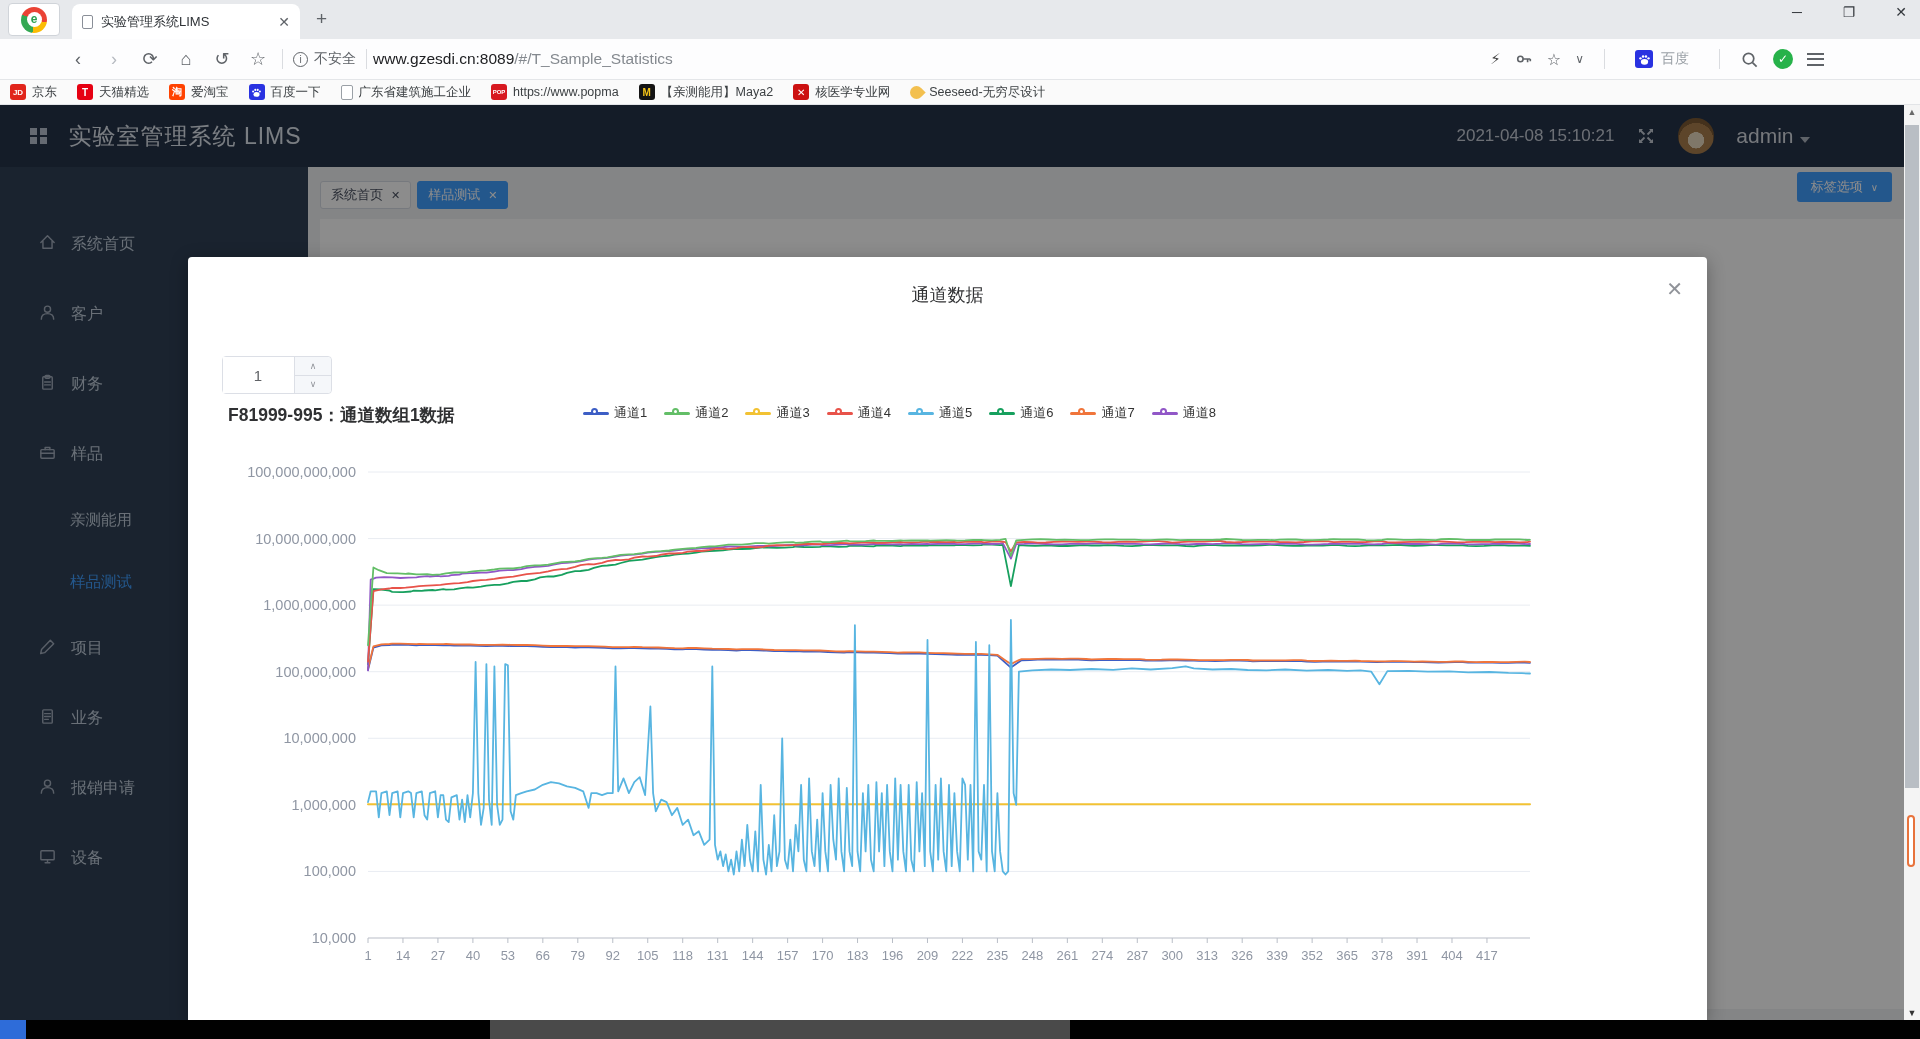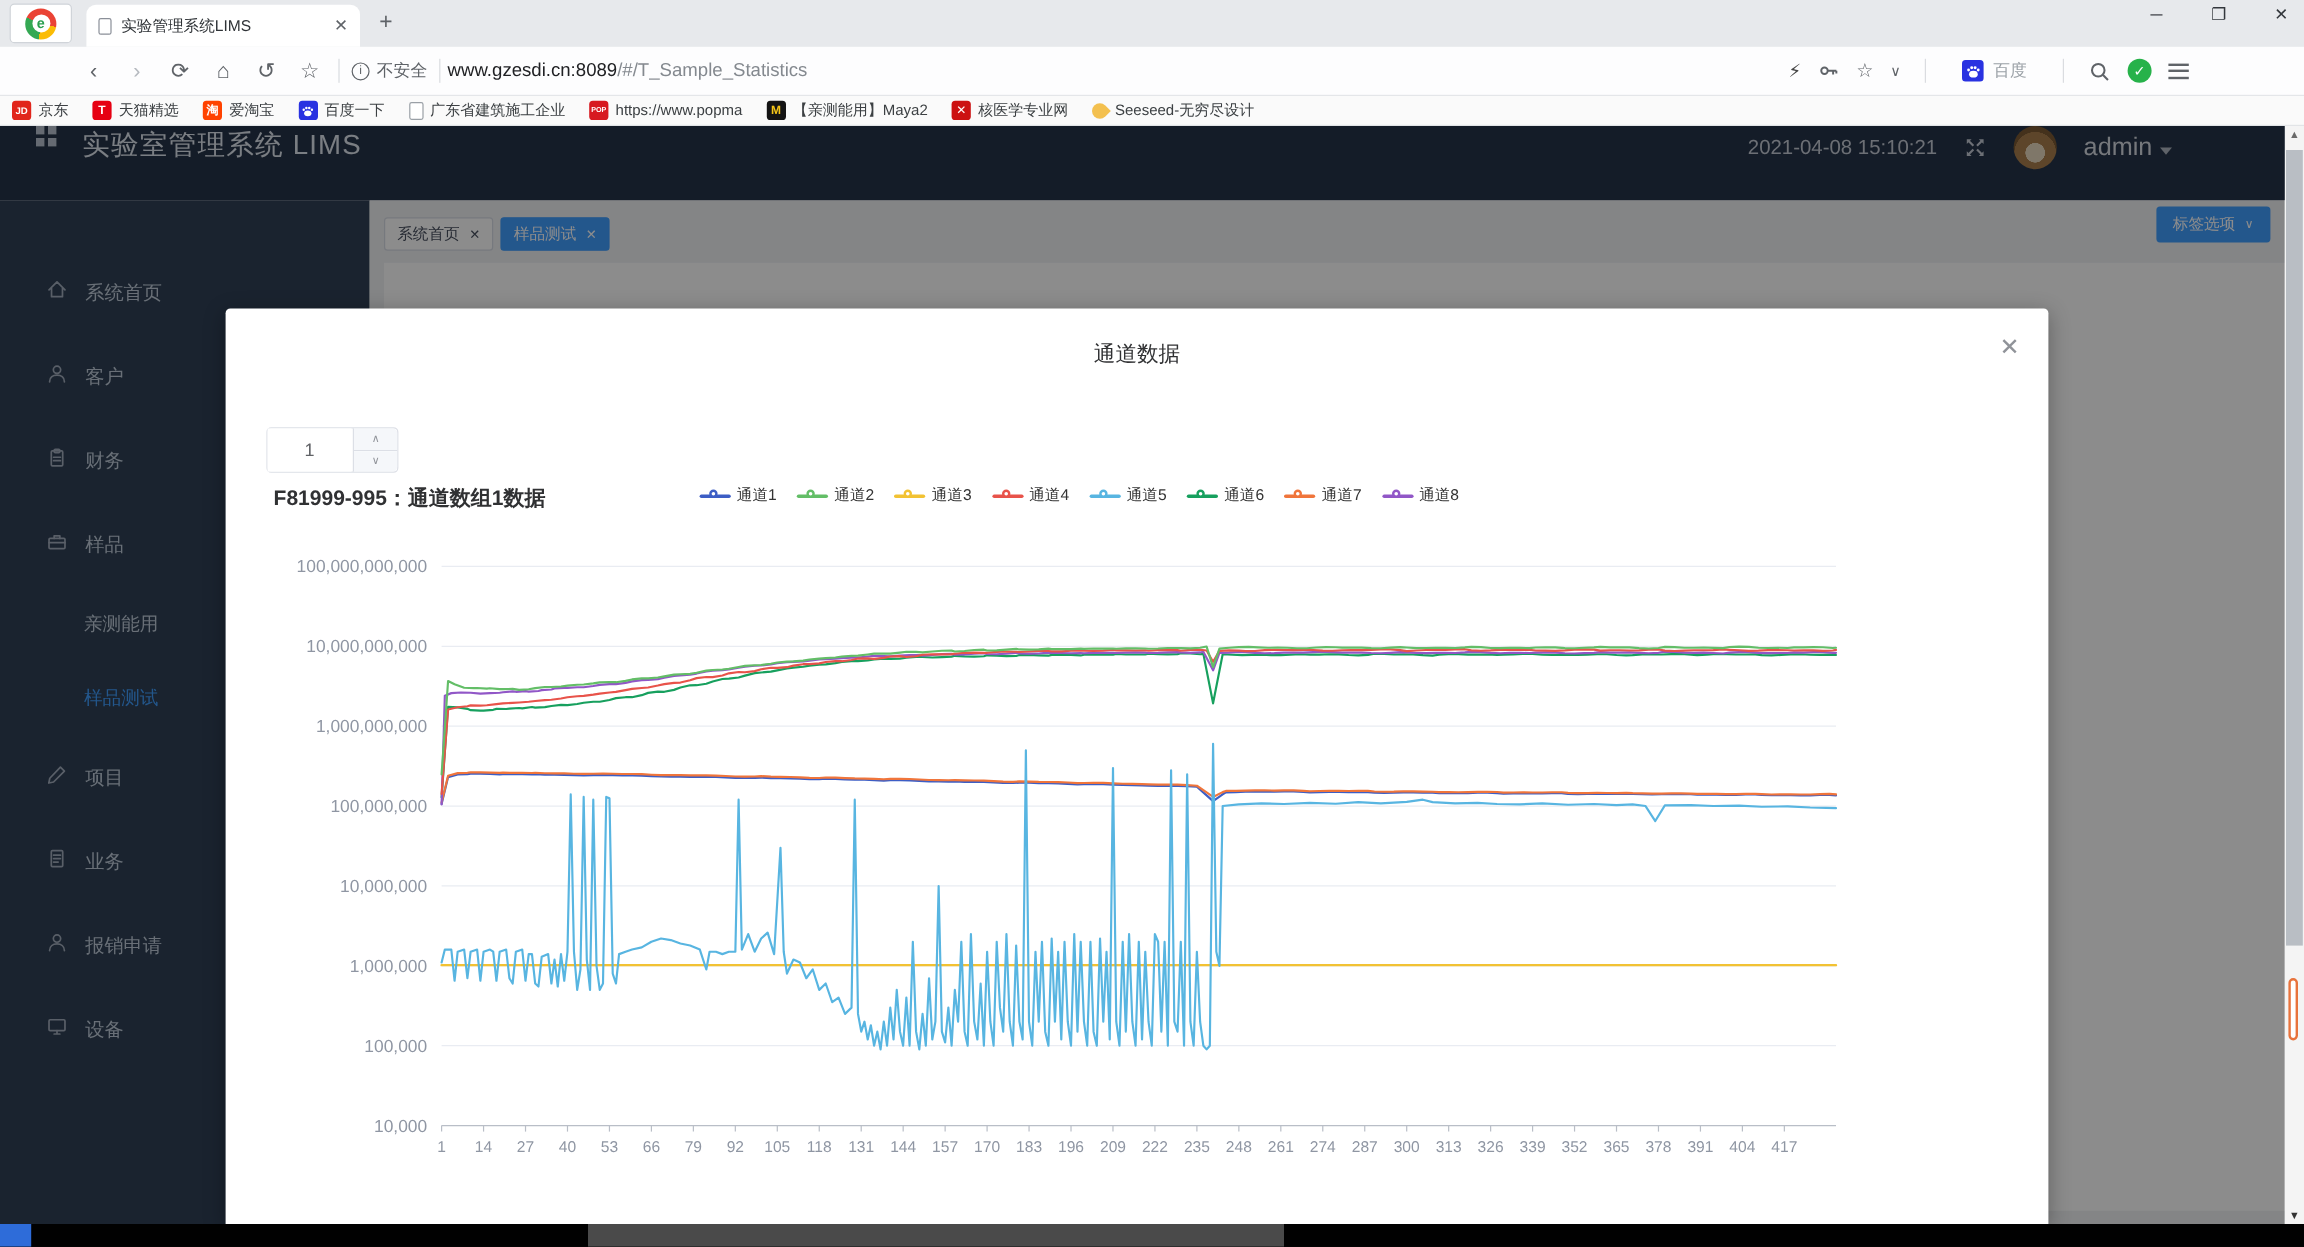--- a/index.html
+++ b/index.html
@@ -47,21 +47,21 @@
 
   #bookmarks { position:absolute; left:0; top:80px; width:1920px; height:25px; background:#fafafa;
     border-bottom:1px solid #e2e4e7; display:flex; align-items:center; padding-left:10px; gap:20px; }
   .bm { display:flex; align-items:center; gap:6px; font-size:12.5px; color:#3c4043; white-space:nowrap; }
   .bm-ico { width:16px; height:16px; border-radius:3px; color:#fff; font-weight:bold;
     display:inline-flex; align-items:center; justify-content:center; overflow:hidden; }
 
   
   #page { position:absolute; left:0; top:105px; width:1920px; height:915px; background:#f0f2f5; z-index:1; }
   #app-header { position:absolute; left:0; top:0; width:1920px; height:62px; background:#263449;
-    display:flex; align-items:flex-start; }
+    display:flex; align-items:center; }
   .grid-ico { display:inline-grid; grid-template-columns:7px 7px; gap:2.5px; margin-left:30px; }
   .grid-ico i { width:7px; height:7px; background:#b9c2cf; }
   #app-title { color:#dfe5ee; font-size:23px; letter-spacing:1px; margin-left:22px; }
   #app-header .right { margin-left:auto; display:flex; align-items:center; gap:22px; padding-right:110px; }
   #hdr-datetime { color:#c5cbd6; font-size:17px; }
   .avatar { width:36px; height:36px; border-radius:50%;
     background:radial-gradient(circle at 50% 62%, #e8d9c0 0 28%, #a97f4e 29% 60%, #7d5a33 61%); }
   #hdr-user { color:#d6dae2; font-size:21px; }
   .caret-down { display:inline-block; width:0; height:0; border-left:5px solid transparent;
     border-right:5px solid transparent; border-top:6px solid #aeb4bf; margin-left:2px; }

